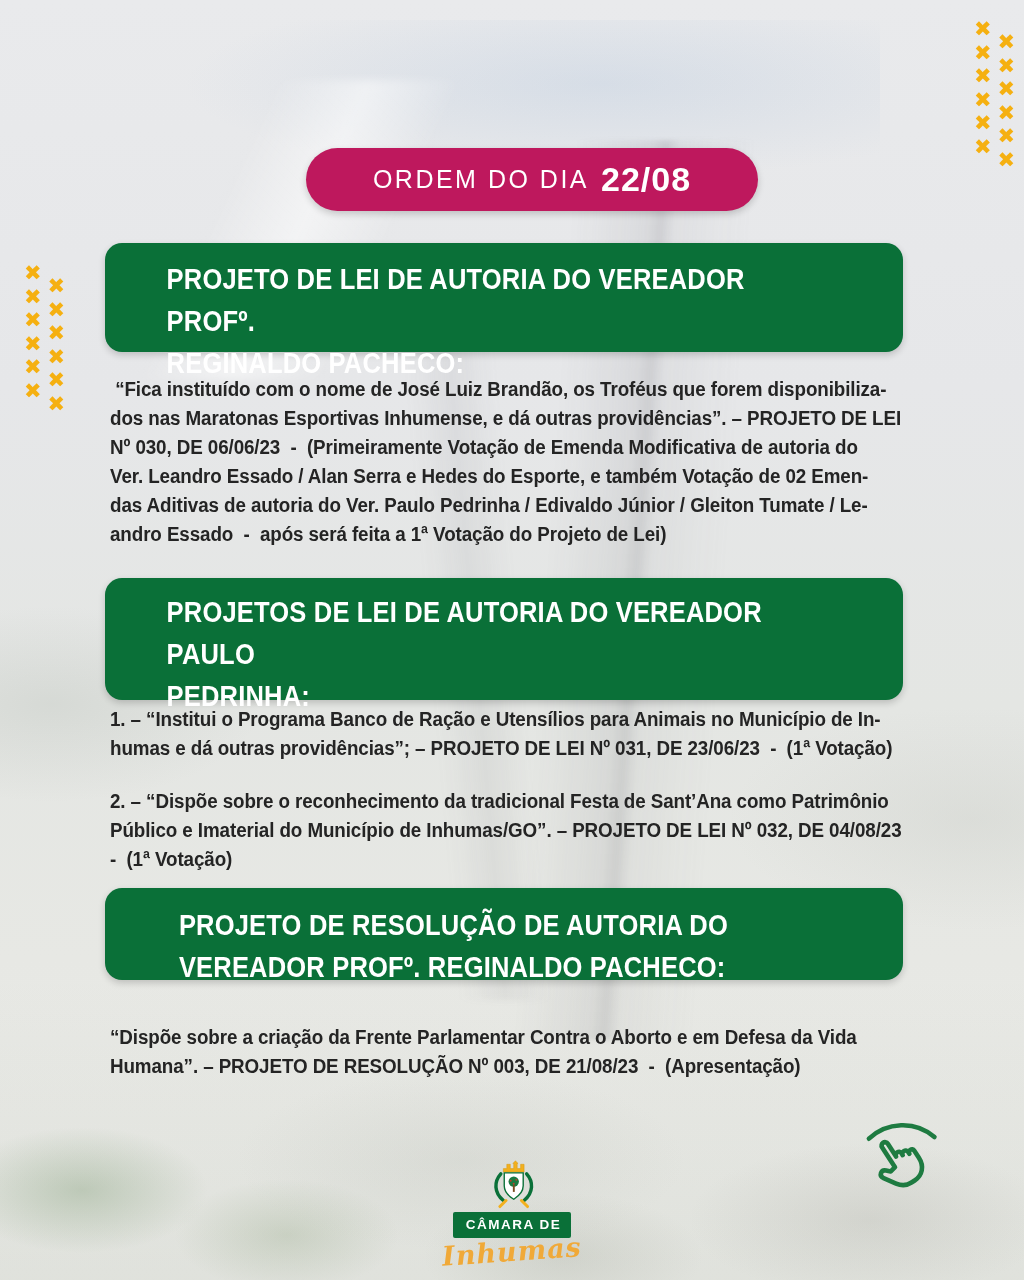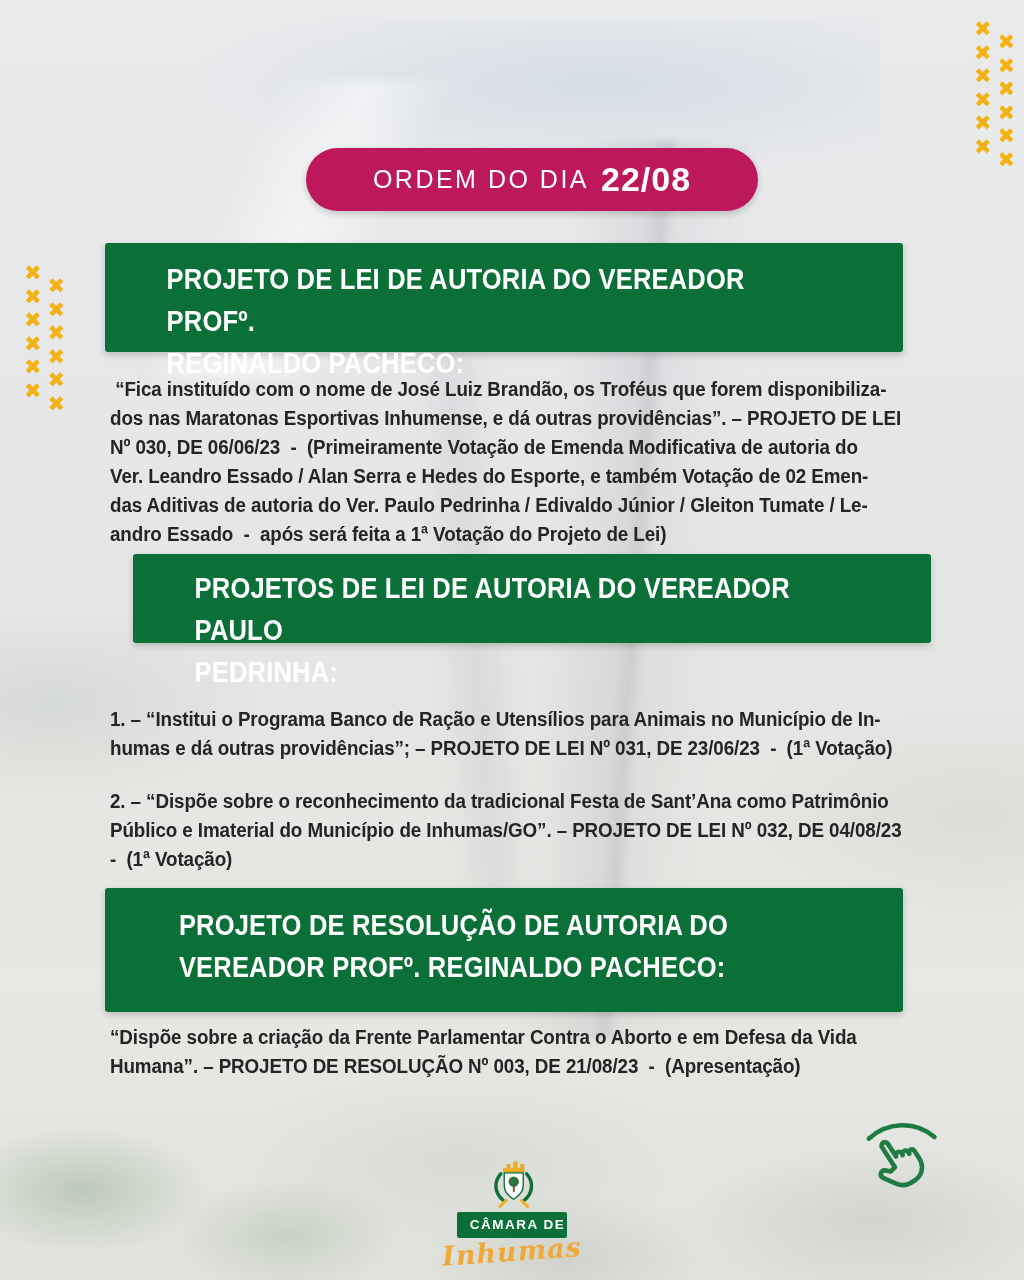--- a/index.html
+++ b/index.html
@@ -71,34 +71,34 @@
     display:flex;align-items:center;justify-content:center;
     box-shadow:0 3px 7px rgba(0,0,0,0.18);
     color:#ffffff;
   }
   .pill-label{font-weight:400;font-size:25px;letter-spacing:2.5px;}
   .pill-date{font-weight:bold;font-size:34px;letter-spacing:1px;margin-left:12px;}
 
   
   .banner{
     position:absolute;left:105px;width:798px;
-    background:#0a7038;border-radius:3px;
+    background:#0a7038;border-radius:17px;
     box-shadow:0 3px 7px rgba(0,0,0,0.18);
   }
   .banner-text{
     white-space:pre-wrap;color:#ffffff;
     font-weight:bold;font-size:29px;line-height:42px;letter-spacing:0.2px;
     transform:scaleX(0.88);transform-origin:0 50%;
     padding:0;margin:0;
   }
   .b1{top:243px;height:109px;}
   .b1 .banner-text{padding:15px 20px 0 70px;}
-  .b2{top:554px;height:89px;margin-left:28px;}
+  .b2{top:578px;height:122px;}
   .b2 .banner-text{padding:13px 20px 0 70px;}
-  .b3{top:888px;height:124px;}
+  .b3{top:888px;height:92px;}
   .b3 .banner-text{padding:16px 20px 0 84px;}
 
   
   .para{
     position:absolute;left:110px;width:1000px;
     white-space:pre-wrap;color:#242424;
     font-weight:bold;font-size:20px;line-height:29px;letter-spacing:-0.1px;
     transform:scaleX(0.94);transform-origin:0 0;
   }
   .p1{top:375px;}
@@ -107,21 +107,21 @@
   .p3{top:1023px;}
 
   
   .logo{
     position:absolute;left:0;top:1160px;width:1024px;
     display:flex;flex-direction:column;align-items:center;
   }
   .logo-crest{display:block;}
   .logo-bar{
     margin-top:2px;background:#0a7038;color:#ffffff;
-    padding:5px 2px 6px 13px;border-radius:2px;
+    padding:5px 10px 6px 13px;border-radius:2px;
     font-weight:bold;font-size:13.5px;letter-spacing:1.5px;
   }
   .logo-script{
     margin-top:-2px;
     font-family:"DejaVu Serif",serif;font-style:italic;font-weight:bold;
     font-size:27px;color:#f0a938;letter-spacing:1px;
     transform:rotate(-4deg);
   }
 
   

